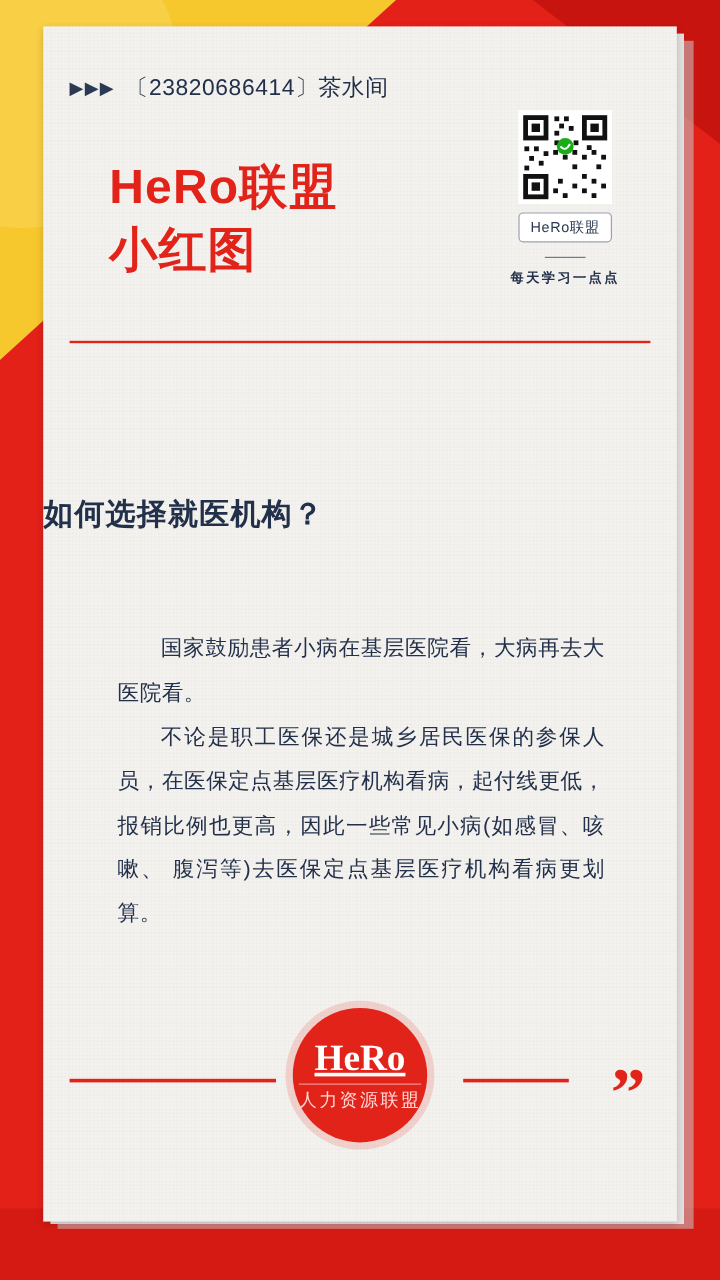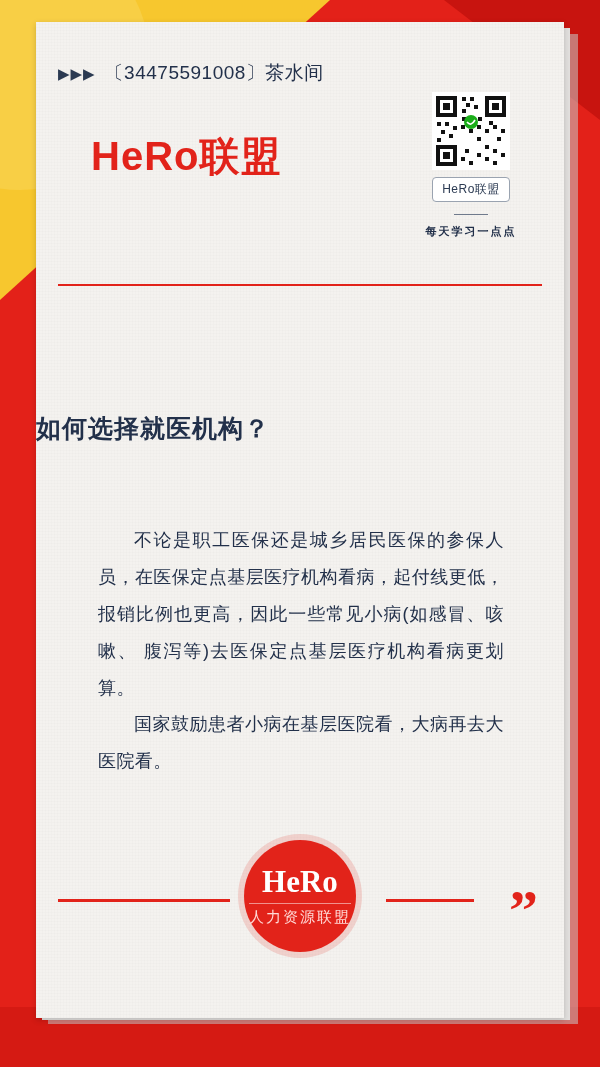--- a/index.html
+++ b/index.html
@@ -244,20 +244,21 @@
     align-items: center;
     justify-content: center;
   }
   .logo-main {
     color: #ffffff;
     font-size: 31px;
     font-weight: bold;
     letter-spacing: 0px;
     line-height: 1;
     font-family: "Liberation Serif", serif;
+    text-decoration: underline;
   }
   .logo-sub {
     margin-top: 6px;
     color: #ffd9d6;
     font-size: 15px;
     letter-spacing: 2px;
     border-top: 1px solid rgba(255,255,255,.5);
     padding-top: 4px;
   }
 </style>
@@ -271,25 +272,26 @@
   <div class="bg-dark-diag"></div>
   <div class="bg-bottom-dark"></div>
 
   <div class="card-shadow-1"></div>
   <div class="card-shadow-2"></div>
 
   <div class="card">
 
     <div class="breadcrumb">
       <span class="arrows">▶▶▶</span>
-      <span class="breadcrumb-text">〔34475591008〕茶水间</span>
+      <span class="breadcrumb-text">〔23820686414〕茶水间</span>
     </div>
 
     <div class="brand">
       <div class="brand-line1">HeRo联盟</div>
+      <div class="brand-line2">小红图</div>
     </div>
 
     <div class="qr-block">
       <div class="qr">
         <svg width="78" height="78" viewBox="0 0 78 78" aria-hidden="true">
           <rect width="78" height="78" fill="#ffffff"></rect>
           <g fill="#111111">
             <rect x="4" y="4" width="21" height="21"></rect>
             <rect x="53" y="4" width="21" height="21"></rect>
             <rect x="4" y="53" width="21" height="21"></rect>
@@ -345,22 +347,22 @@
       <div class="qr-label">HeRo联盟</div>
       <div class="qr-divider"></div>
       <div class="qr-slogan">每天学习一点点</div>
     </div>
 
     <div class="header-rule"></div>
 
     <div class="headline">如何选择就医机构？</div>
 
     <div class="body-text">
+      <p>国家鼓励患者小病在基层医院看，大病再去大医院看。</p>
       <p>不论是职工医保还是城乡居民医保的参保人员，在医保定点基层医疗机构看病，起付线更低，报销比例也更高，因此一些常见小病(如感冒、咳嗽、 腹泻等)去医保定点基层医疗机构看病更划算。</p>
-      <p>国家鼓励患者小病在基层医院看，大病再去大医院看。</p>
     </div>
 
     <div class="footer-rule-left"></div>
     <div class="footer-rule-right"></div>
     <div class="quote-mark">”</div>
 
     <div class="logo">
       <div class="logo-main">HeRo</div>
       <div class="logo-sub">人力资源联盟</div>
     </div>

